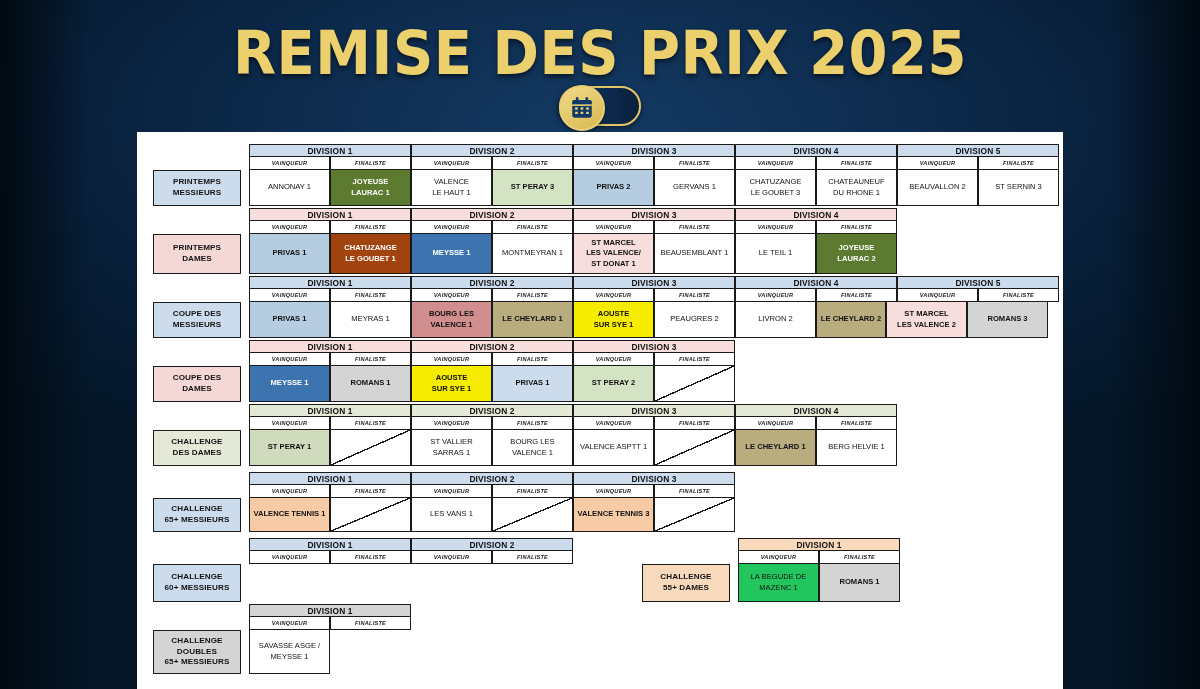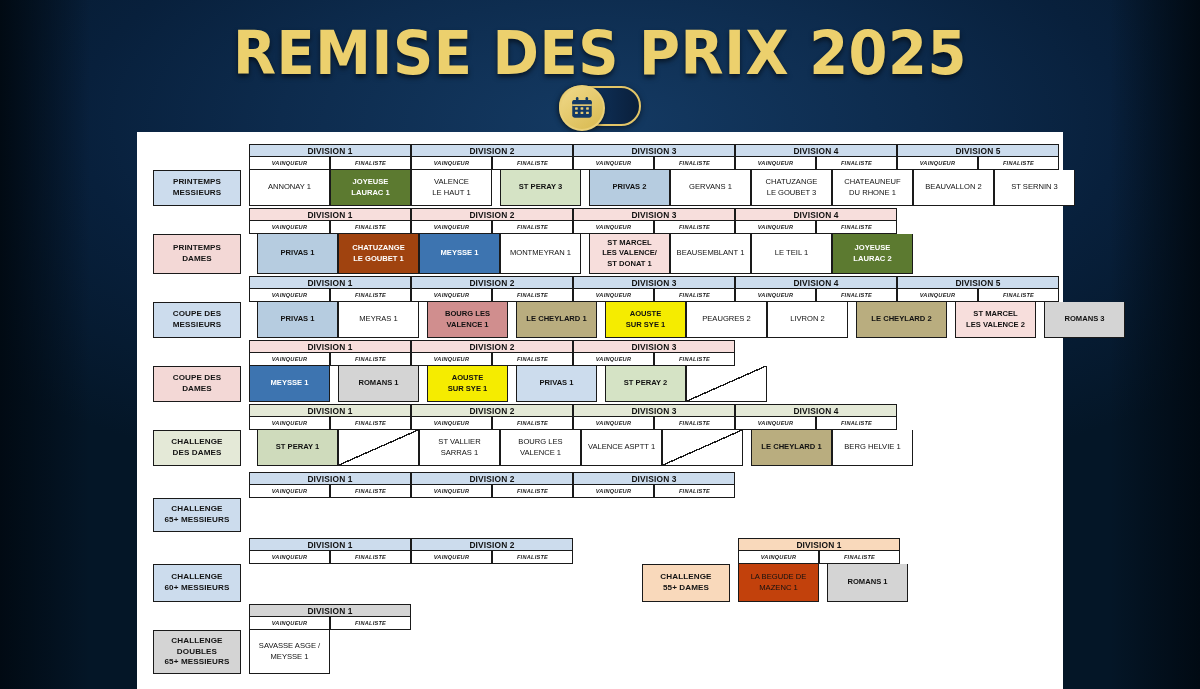--- a/index.html
+++ b/index.html
@@ -89,21 +89,21 @@
     letter-spacing:.25px;
   }
   .bodyrow { display:flex; }
   .cell {
     border:1.3px solid #1a1a1a; border-top:none;
     display:flex; align-items:center; justify-content:center; text-align:center;
     font-size:7.6px; line-height:1.35; color:#111;
     padding:0 2px;
     position:relative;
   }
-  .cell.bold { font-weight:bold;margin-left:8px; }
+  .cell.bold { font-weight:bold; }
   .cell.white-text { color:#ffffff; font-weight:bold; }
   .cell.empty { background:#fff; }
   .cell.empty::after {
     content:""; position:absolute; left:0; top:0; width:100%; height:100%;
     background:linear-gradient(to bottom right,
       rgba(0,0,0,0) calc(50% - 0.7px), #1a1a1a calc(50% - 0.7px),
       #1a1a1a calc(50% + 0.7px), rgba(0,0,0,0) calc(50% + 0.7px));
   }
 </style>
 </head>
@@ -235,21 +235,21 @@
           <div class="subcell" style="width: 81px;">FINALISTE</div>
         </div>
         <div class="bodyrow">
           <div class="cell bold" style="width: 81px; height: 36px; background: rgb(182, 204, 224); color: rgb(17, 17, 17);">PRIVAS 1</div>
           <div class="cell" style="width: 81px; height: 36px; background: rgb(255, 255, 255); color: rgb(17, 17, 17);">MEYRAS 1</div>
           <div class="cell bold" style="width: 81px; height: 36px; background: rgb(208, 142, 142); color: rgb(17, 17, 17);">BOURG LES<br>VALENCE 1</div>
           <div class="cell bold" style="width: 81px; height: 36px; background: rgb(185, 173, 127); color: rgb(17, 17, 17);">LE CHEYLARD 1</div>
           <div class="cell bold" style="width: 81px; height: 36px; background: rgb(245, 236, 0); color: rgb(17, 17, 17);">AOUSTE<br>SUR SYE 1</div>
           <div class="cell" style="width: 81px; height: 36px; background: rgb(255, 255, 255); color: rgb(17, 17, 17);">PEAUGRES 2</div>
           <div class="cell" style="width: 81px; height: 36px; background: rgb(255, 255, 255); color: rgb(17, 17, 17);">LIVRON 2</div>
-          <div class="cell bold" style="width: 91px; height: 36px; background: rgb(185, 173, 127); color: rgb(17, 17, 17);">LE CHEYLARD 2</div>
+          <div class="cell bold" style="width: 70px; height: 36px; background: rgb(185, 173, 127); color: rgb(17, 17, 17);">LE CHEYLARD 2</div>
           <div class="cell bold" style="width: 81px; height: 36px; background: rgb(247, 222, 220); color: rgb(17, 17, 17);">ST MARCEL<br>LES VALENCE 2</div>
           <div class="cell bold" style="width: 81px; height: 36px; background: rgb(212, 212, 212); color: rgb(17, 17, 17);">ROMANS 3</div>
         </div>
       </div>
     </div>
     <div class="block" style="left: 16px; top: 208px;">
       <div class="blk-label" style="top: 26px; height: 36px; background: rgb(243, 216, 214);">
         <span>COUPE DES<br>DAMES</span>
       </div>
       <div class="grid">
@@ -320,20 +320,28 @@
           <div class="divhead" style="width: 162px; background: rgb(204, 220, 237);">DIVISION 3</div>
         </div>
         <div class="subrow">
           <div class="subcell" style="width: 81px;">VAINQUEUR</div>
           <div class="subcell" style="width: 81px;">FINALISTE</div>
           <div class="subcell" style="width: 81px;">VAINQUEUR</div>
           <div class="subcell" style="width: 81px;">FINALISTE</div>
           <div class="subcell" style="width: 81px;">VAINQUEUR</div>
           <div class="subcell" style="width: 81px;">FINALISTE</div>
         </div>
+        <div class="bodyrow">
+          <div class="cell bold" style="width: 81px; height: 34px; background: rgb(247, 203, 165); color: rgb(17, 17, 17);">VALENCE TENNIS 1</div>
+          <div class="cell empty" style="width: 81px; height: 34px; background: rgb(255, 255, 255); color: rgb(17, 17, 17);"></div>
+          <div class="cell" style="width: 81px; height: 34px; background: rgb(255, 255, 255); color: rgb(17, 17, 17);">LES VANS 1</div>
+          <div class="cell empty" style="width: 81px; height: 34px; background: rgb(255, 255, 255); color: rgb(17, 17, 17);"></div>
+          <div class="cell bold" style="width: 81px; height: 34px; background: rgb(247, 203, 165); color: rgb(17, 17, 17);">VALENCE TENNIS 3</div>
+          <div class="cell empty" style="width: 81px; height: 34px; background: rgb(255, 255, 255); color: rgb(17, 17, 17);"></div>
+        </div>
       </div>
     </div>
     <div class="block" style="left: 16px; top: 406px;">
       <div class="blk-label" style="top: 26px; height: 38px; background: rgb(204, 220, 237);">
         <span>CHALLENGE<br>60+ MESSIEURS</span>
       </div>
       <div class="grid">
         <div class="divrow">
           <div class="divhead" style="width: 162px; background: rgb(204, 220, 237);">DIVISION 1</div>
           <div class="divhead" style="width: 162px; background: rgb(204, 220, 237);">DIVISION 2</div>
@@ -369,18 +377,18 @@
       </div>
       <div class="grid">
         <div class="divrow">
           <div class="divhead" style="width: 162px; background: rgb(249, 217, 187);">DIVISION 1</div>
         </div>
         <div class="subrow">
           <div class="subcell" style="width: 81px;">VAINQUEUR</div>
           <div class="subcell" style="width: 81px;">FINALISTE</div>
         </div>
         <div class="bodyrow">
-          <div class="cell" style="width: 81px; height: 38px; background: #c2410c; color: rgb(17, 17, 17);">LA BEGUDE DE<br>MAZENC 1</div>
+          <div class="cell" style="width: 81px; height: 38px; background: #22c55e; color: rgb(17, 17, 17);">LA BEGUDE DE<br>MAZENC 1</div>
           <div class="cell bold" style="width: 81px; height: 38px; background: rgb(212, 212, 212); color: rgb(17, 17, 17);">ROMANS 1</div>
         </div>
       </div>
     </div>
   </div>
 
 </body></html>

